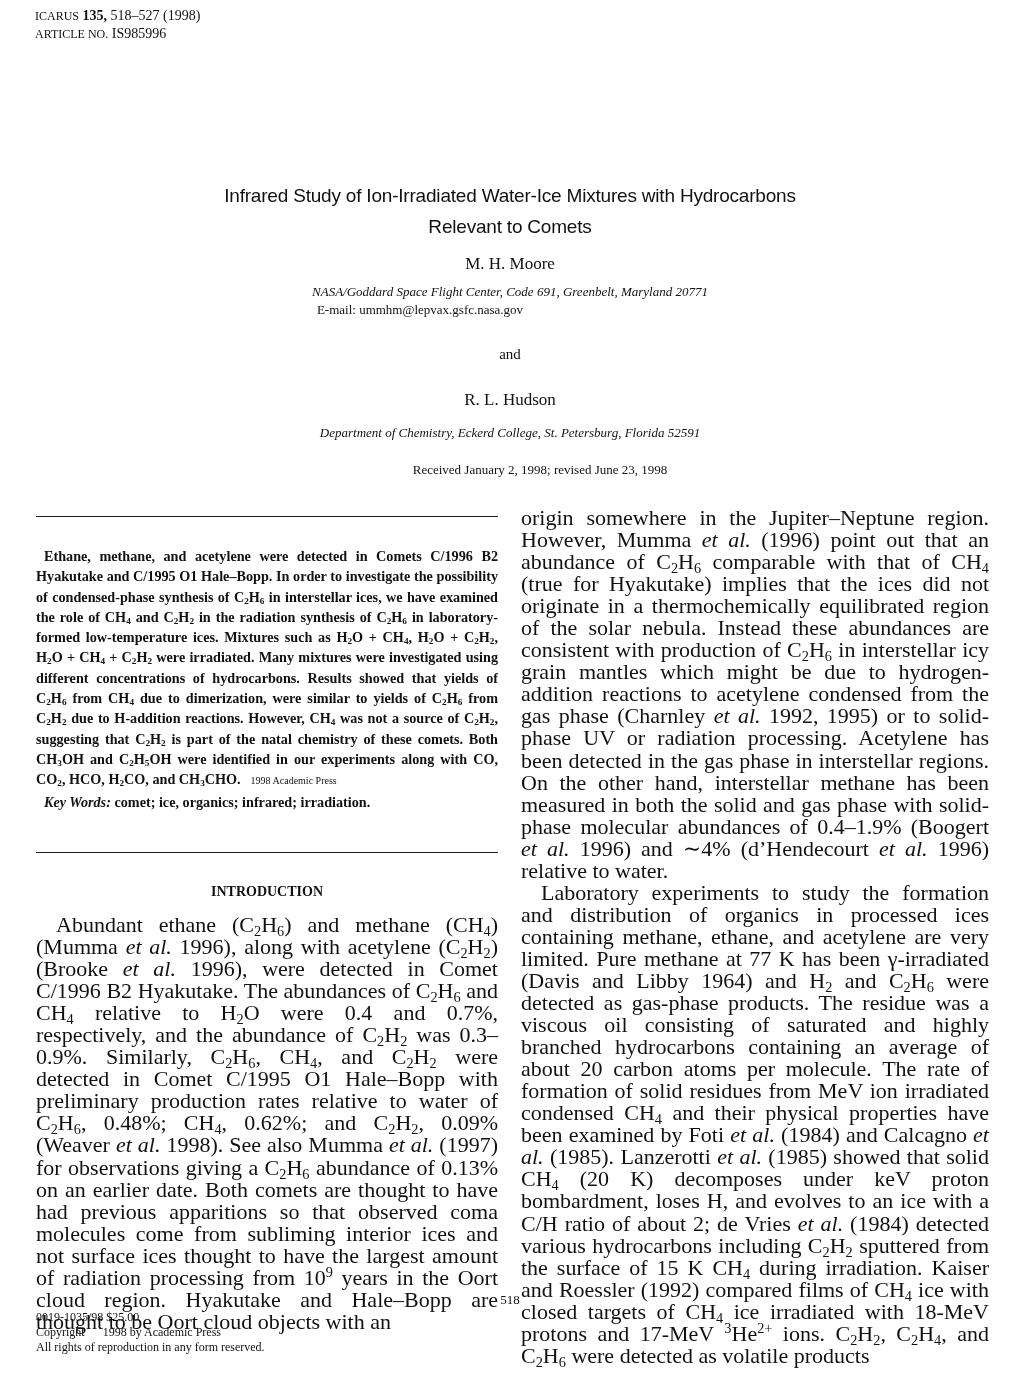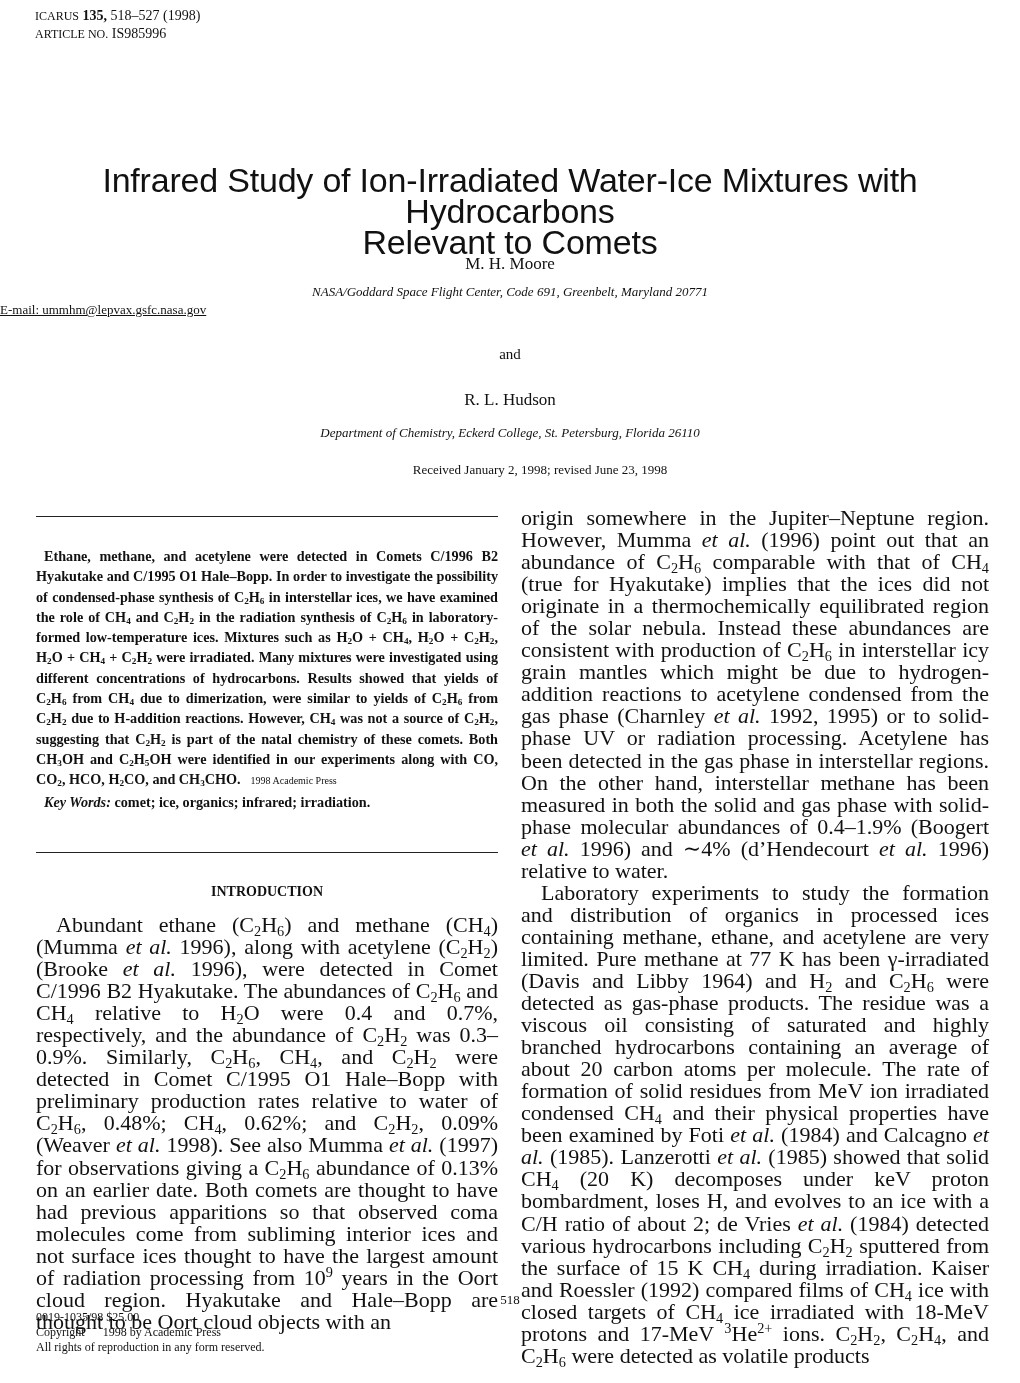--- a/index.html
+++ b/index.html
@@ -5,27 +5,27 @@
   html, body { margin: 0; padding: 0; background: #ffffff; }
   body {
     width: 1020px; height: 1383px; position: relative; overflow: hidden;
     font-family: "Liberation Serif", "DejaVu Serif", serif; color: #111;
   }
   .abs { position: absolute; }
   .journal { left: 35px; top: 7px; font-size: 14px; line-height: 17px; }
   .journal .sc { font-variant: small-caps; font-size: 12px; }
   .journal b { font-weight: bold; }
   .title {
-    left: 0; width: 1020px; top: 165px; text-align: center;
+    left: 0; width: 1020px; top: 180px; text-align: center;
     font-family: "Liberation Sans", "DejaVu Sans", sans-serif;
-    font-size: 34px; line-height: 31px; letter-spacing: -0.2px;
+    font-size: 19px; line-height: 31px; letter-spacing: -0.2px;
   }
   .author { left: 0; width: 1020px; text-align: center; font-size: 17px; }
   .affil { left: 0; width: 1020px; text-align: center; font-size: 13px; font-style: italic; }
-  .email { left: 0; width: 840px; font-size: 13px; text-decoration: underline; }
+  .email { left: 0; width: 840px; text-align: center; font-size: 13px; }
   .received { left: 0; width: 1020px; top: 462px; text-align: center; font-size: 13px; padding-left: 30px; }
   .rule { left: 36px; width: 462px; height: 1px; background: #222; }
   .abstract {
     left: 36px; width: 462px; top: 546px;
     font-size: 14.2px; line-height: 20.3px; font-weight: bold; text-align: justify;
   }
   .abstract p { margin: 0; text-indent: 8px; }
   .abstract .ap { font-weight: normal; font-size: 10px; margin-left: 10px; }
   .keywords { text-indent: 8px; }
   .keywords i { font-weight: bold; }
@@ -66,21 +66,21 @@
   <div>Relevant to Comets</div>
 </div>
 
 <div class="abs author" style="top:254px;">M. H. Moore</div>
 <div class="abs affil" style="top:284px;">NASA/Goddard Space Flight Center, Code 691, Greenbelt, Maryland 20771</div>
 <div class="abs email" style="top:302px;">E-mail: ummhm@lepvax.gsfc.nasa.gov</div>
 
 <div class="abs author" style="top:346px; font-size:15px;">and</div>
 
 <div class="abs author" style="top:390px;">R. L. Hudson</div>
-<div class="abs affil" style="top:425px;">Department of Chemistry, Eckerd College, St. Petersburg, Florida 26110</div>
+<div class="abs affil" style="top:425px;">Department of Chemistry, Eckerd College, St. Petersburg, Florida 52591</div>
 
 <div class="abs received">Received January 2, 1998; revised June 23, 1998</div>
 
 <div class="abs rule" style="top:516px;"></div>
 
 <div class="abs abstract">
   <p><span id="abstract-text">Ethane, methane, and acetylene were detected in Comets C/1996 B2 Hyakutake and C/1995 O1 Hale–Bopp. In order to investigate the possibility of condensed-phase synthesis of C<sub>2</sub>H<sub>6</sub> in interstellar ices, we have examined the role of CH<sub>4</sub> and C<sub>2</sub>H<sub>2</sub> in the radiation synthesis of C<sub>2</sub>H<sub>6</sub> in laboratory-formed low-temperature ices. Mixtures such as H<sub>2</sub>O + CH<sub>4</sub>, H<sub>2</sub>O + C<sub>2</sub>H<sub>2</sub>, H<sub>2</sub>O + CH<sub>4</sub> + C<sub>2</sub>H<sub>2</sub> were irradiated. Many mixtures were investigated using different concentrations of hydrocarbons. Results showed that yields of C<sub>2</sub>H<sub>6</sub> from CH<sub>4</sub> due to dimerization, were similar to yields of C<sub>2</sub>H<sub>6</sub> from C<sub>2</sub>H<sub>2</sub> due to H-addition reactions. However, CH<sub>4</sub> was not a source of C<sub>2</sub>H<sub>2</sub>, suggesting that C<sub>2</sub>H<sub>2</sub> is part of the natal chemistry of these comets. Both CH<sub>3</sub>OH and C<sub>2</sub>H<sub>5</sub>OH were identified in our experiments along with CO, CO<sub>2</sub>, HCO, H<sub>2</sub>CO, and CH<sub>3</sub>CHO.</span><span class="ap">1998 Academic Press</span></p>
   <p class="keywords"><i>Key Words:</i> <span>comet; ice, organics; infrared; irradiation.</span></p>
 </div>
 

